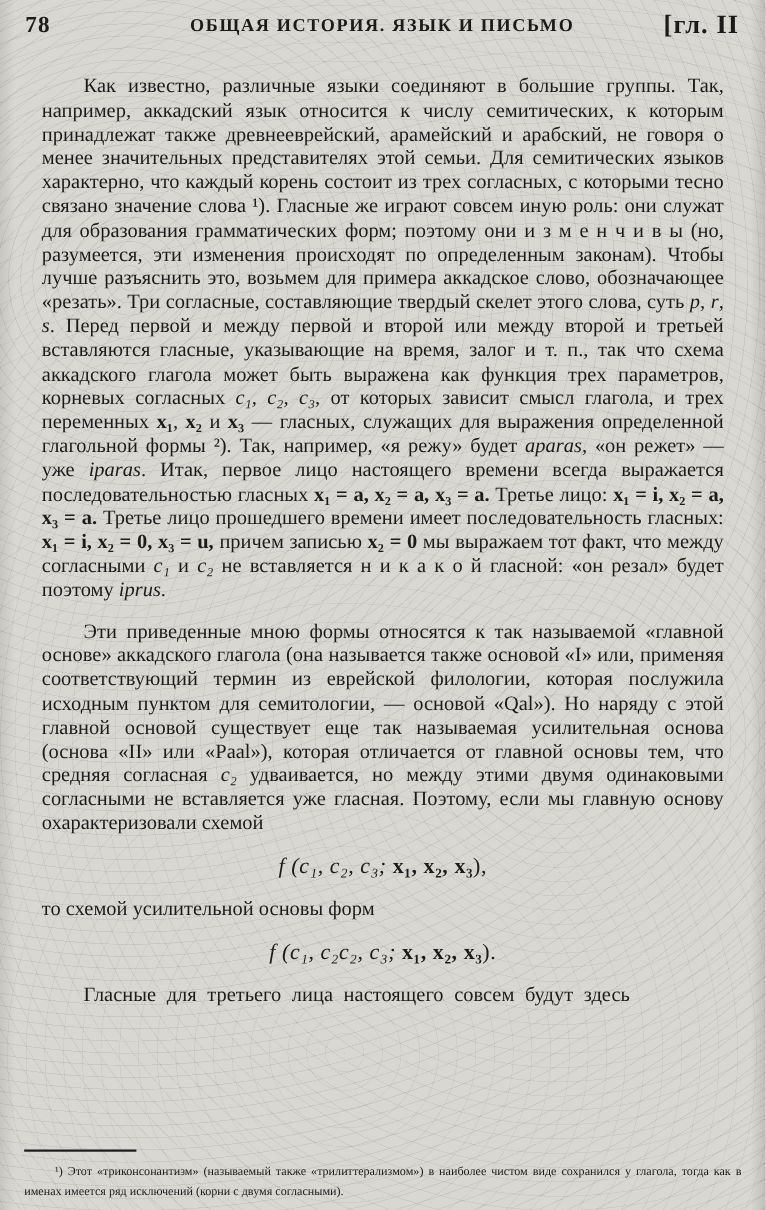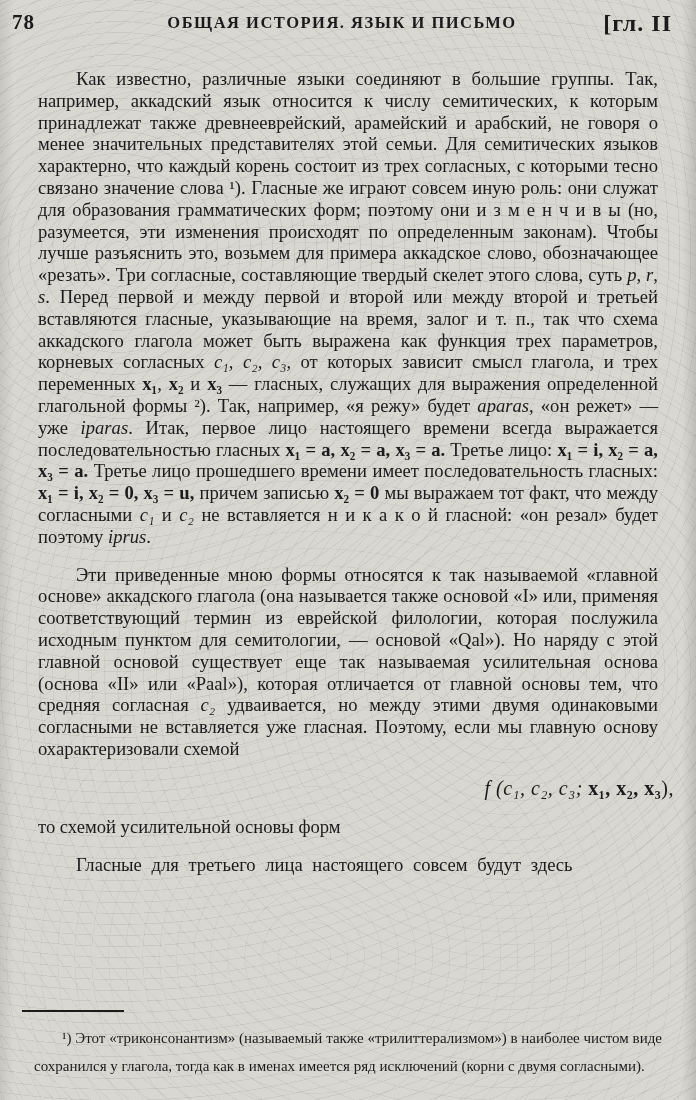--- a/index.html
+++ b/index.html
@@ -16,21 +16,21 @@
       repeating-radial-gradient(circle at 17% 23%, rgba(75,75,70,.10) 0 0.7px, transparent 1px 11px),
       repeating-radial-gradient(circle at 73% 61%, rgba(75,75,70,.08) 0 0.8px, transparent 1px 13px),
       repeating-radial-gradient(circle at 45% 87%, rgba(75,75,70,.07) 0 0.6px, transparent 1px 17px),
       linear-gradient(90deg, rgba(120,118,112,.18) 0, rgba(0,0,0,0) 14px, rgba(0,0,0,0) 682px, rgba(100,98,94,.22) 696px);
     color: #1b1b1b;
     font-family: "Liberation Serif", "DejaVu Serif", serif;
   }
   .header {
     position: absolute;
     top: 10px;
-    left: 10px;
+    left: 21px;
     right: 22px;
     height: 26px;
   }
   .page-number {
     position: absolute;
     left: 2px;
     top: 0;
     font-size: 21px;
     font-weight: bold;
     letter-spacing: 1px;
@@ -72,63 +72,64 @@
     text-indent: 38px;
   }
   .wide {
     word-spacing: 5px;
   }
   .gap-top {
     margin-top: 16px;
   }
   .formula {
     margin: 13px 0 13px 0;
-    text-align: right;
+    text-align: center;
     font-size: 20px;
     line-height: 24px;
     letter-spacing: 0.5px;
   }
   .seg-i { font-style: italic; }
   .seg-b { font-weight: bold; }
   .footnotes {
     position: absolute;
     left: 22px;
     width: 652px;
     bottom: 8px;
   }
   .fn-rule {
     width: 102px;
     height: 2.5px;
     background: #1b1b1b;
     margin: 0 0 9px 0;
   }
   .fn {
-    margin: 12px;
-    font-size: 15px;
-    line-height: 28px;
+    margin: 0;
+    font-size: 11px;
+    line-height: 18px;
     text-align: justify;
     text-indent: 28px;
   }
 </style>
 </head>
 <body>
 
 <div class="page">
 
   <div class="header">
     <span class="page-number">78</span>
     <span class="running-title">ОБЩАЯ ИСТОРИЯ. ЯЗЫК И ПИСЬМО</span>
     <span class="chapter-label">[гл. II</span>
   </div>
 
   <div class="body-text">
     <p class="para indent"><span>Как известно, различные языки соединяют в большие группы. Так, например, аккадский язык относится к числу семитических, к которым принадлежат также древнееврейский, арамейский и арабский, не говоря о менее значительных представителях этой семьи. Для семитических языков характерно, что каждый корень состоит из трех согласных, с которыми тесно связано значение слова ¹). Гласные же играют совсем иную роль: они служат для образования грамматических форм; поэтому они и з м е н ч и в ы (но, разумеется, эти изменения происходят по определенным законам). Чтобы лучше разъяснить это, возьмем для примера аккадское слово, обозначающее «резать». Три согласные, составляющие твердый скелет этого слова, суть </span><span class="seg-i">p</span><span>, </span><span class="seg-i">r</span><span>, </span><span class="seg-i">s</span><span>. Перед первой и между первой и второй или между второй и третьей вставляются гласные, указывающие на время, залог и т. п., так что схема аккадского глагола может быть выражена как функция трех параметров, корневых согласных </span><span class="seg-i">c₁, c₂, c₃,</span><span> от которых зависит смысл глагола, и трех переменных </span><span class="seg-b">x₁</span><span>, </span><span class="seg-b">x₂</span><span> и </span><span class="seg-b">x₃</span><span> — гласных, служащих для выражения определенной глагольной формы ²). Так, например, «я режу» будет </span><span class="seg-i">aparas</span><span>, «он режет» — уже </span><span class="seg-i">iparas</span><span>. Итак, первое лицо настоящего времени всегда выражается последовательностью гласных </span><span class="seg-b">x₁ = a, x₂ = a, x₃ = a.</span><span> Третье лицо: </span><span class="seg-b">x₁ = i, x₂ = a, x₃ = a.</span><span> Третье лицо прошедшего времени имеет последовательность гласных: </span><span class="seg-b">x₁ = i, x₂ = 0, x₃ = u,</span><span> причем записью </span><span class="seg-b">x₂ = 0</span><span> мы выражаем тот факт, что между согласными </span><span class="seg-i">c₁</span><span> и </span><span class="seg-i">c₂</span><span> не вставляется н и к а к о й гласной: «он резал» будет поэтому </span><span class="seg-i">iprus</span><span>.</span></p>
     <p class="para indent"><span>Эти приведенные мною формы относятся к так называемой «главной основе» аккадского глагола (она называется также основой «I» или, применяя соответствующий термин из еврейской филологии, которая послужила исходным пунктом для семитологии, — основой «Qal»). Но наряду с этой главной основой существует еще так называемая усилительная основа (основа «II» или «Paal»), которая отличается от главной основы тем, что средняя согласная </span><span class="seg-i">c₂</span><span> удваивается, но между этими двумя одинаковыми согласными не вставляется уже гласная. Поэтому, если мы главную основу охарактеризовали схемой</span></p>
     <div class="formula"><span class="seg-i">f (c₁, c₂, c₃; </span><span class="seg-b">x₁, x₂, x₃</span><span>),</span></div>
     <p class="para"><span>то схемой усилительной основы форм</span></p>
+    <div class="formula"><span class="seg-i">f (c₁, c₂c₂, c₃; </span><span class="seg-b">x₁, x₂, x₃</span><span>).</span></div>
     <p class="para indent wide gap-top"><span>Гласные для третьего лица настоящего совсем будут здесь</span></p>
   </div>
 
   <div class="footnotes">
     <div class="fn-rule"></div>
     <p class="fn"><span>¹) Этот «триконсонантизм» (называемый также «трилиттерализмом») в наиболее чистом виде сохранился у глагола, тогда как в именах имеется ряд исключений (корни с двумя согласными).</span></p>
   </div>
 
 </div>
 

